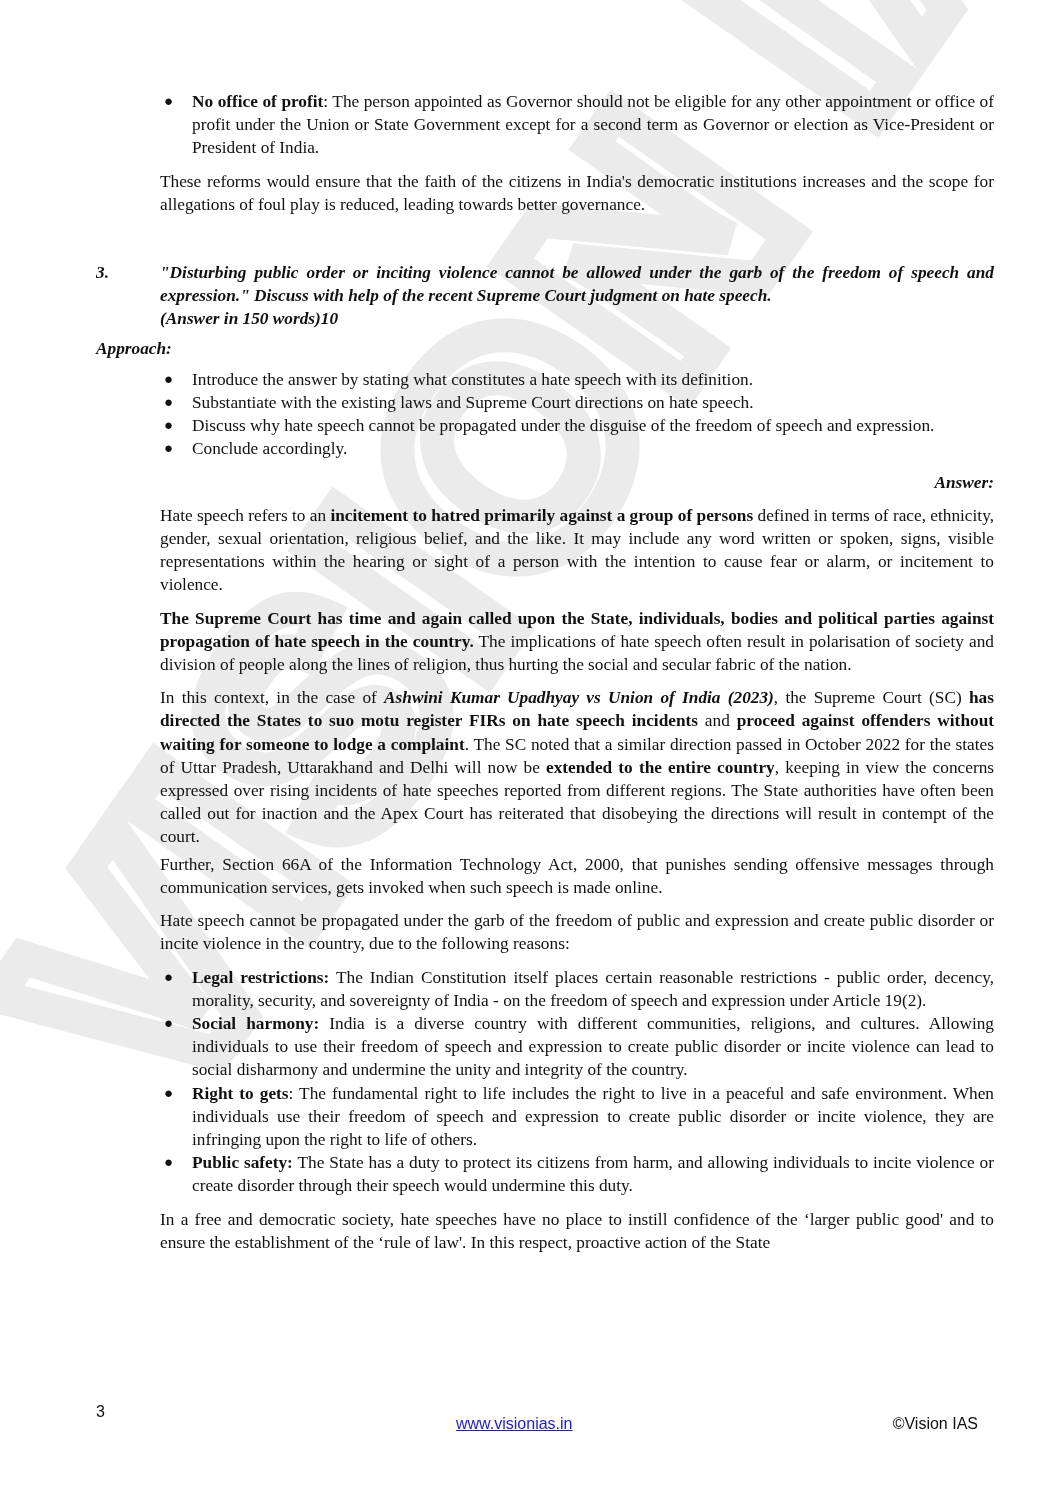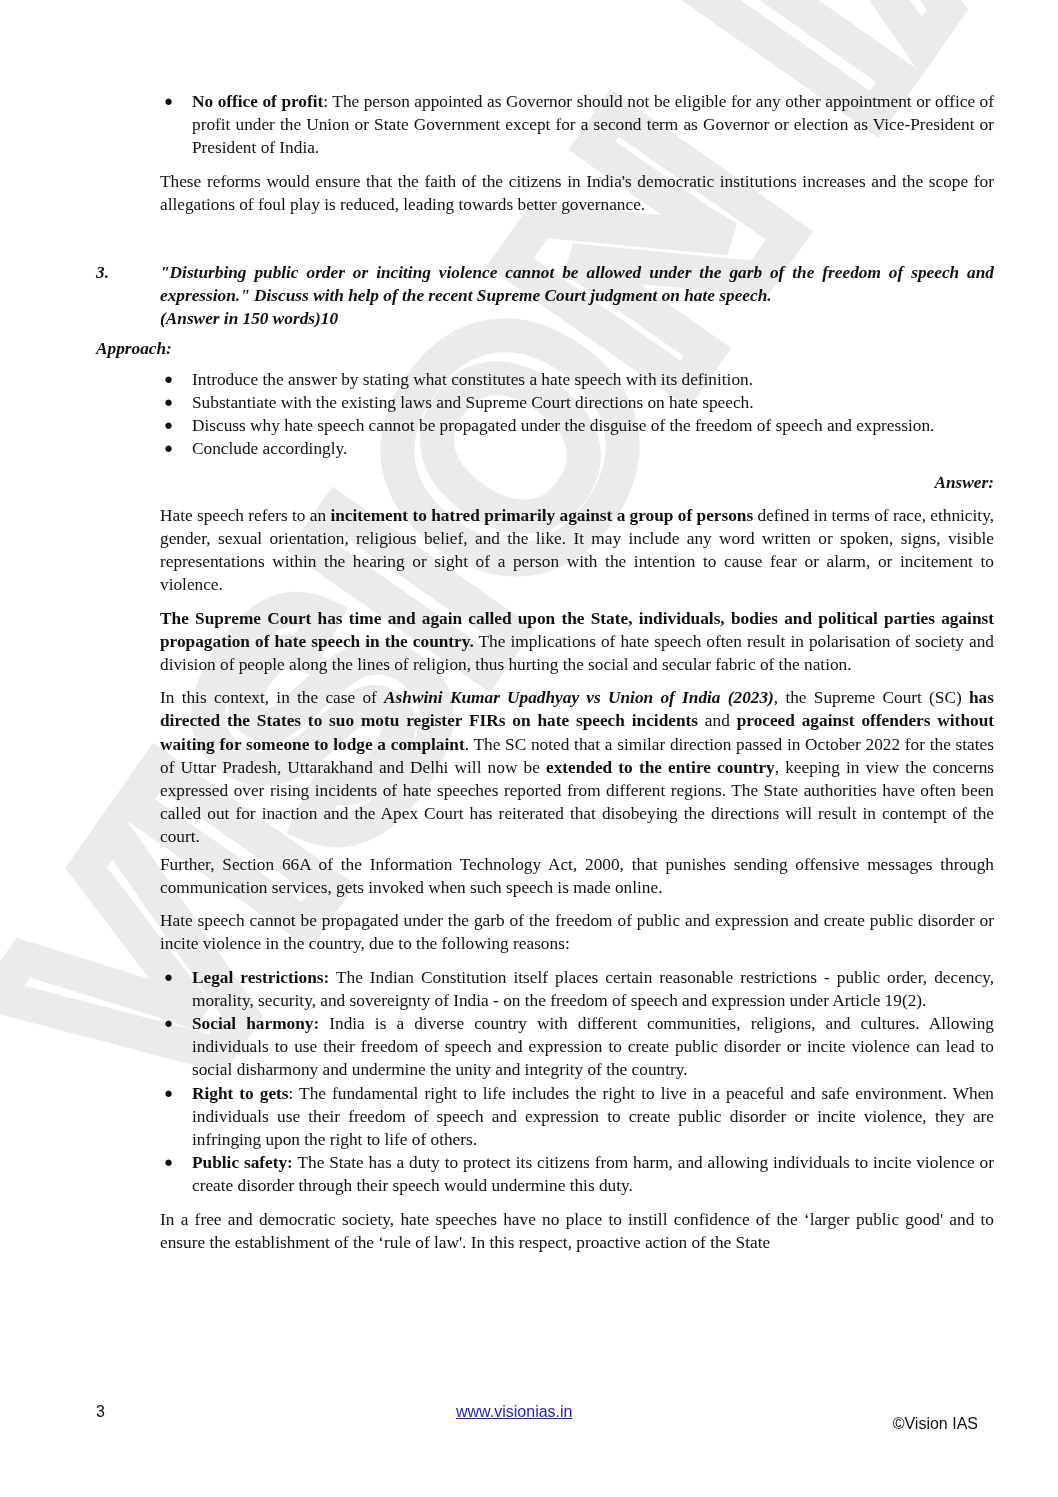--- a/index.html
+++ b/index.html
@@ -14,21 +14,21 @@
   ul.blt li { position:relative; padding-left:96px; text-align:justify; }
   ul.blt li .dot { position:absolute; left:68px; top:0; font-size:15px; }
   .inset { padding-left:64px; }
   .q { display:flex; font-style:italic; font-weight:bold; }
   .q .num { width:64px; flex:none; }
   .q .txt { flex:1; text-align:justify; }
   .q .last { display:flex; justify-content:flex-start; }
   .head { font-style:italic; font-weight:bold; }
   .footer { position:absolute; top:1403px; left:96px; width:882px; height:24px; font-family:"Liberation Sans", "DejaVu Sans", sans-serif; font-size:16px; z-index:1; }
   .footer .pn { position:absolute; left:0; top:0; }
-  .footer .url { position:absolute; left:360px; top:0; color:#1a0dab; text-decoration:underline; color:#1f1fbf; }
+  .footer .url { position:absolute; left:360px; top:12px; color:#1a0dab; text-decoration:underline; color:#1f1fbf; }
   .footer .copy { position:absolute; right:0; top:12px; }
 </style>
 </head>
 <body>
 
 <div class="page">
 
   <svg class="watermark" viewBox="0 0 1058 1497">
     <text x="0" y="0" transform="translate(170,1120) rotate(-55)" font-family="Liberation Sans, sans-serif" font-size="310" font-weight="bold" fill="none" stroke="#ebebeb" stroke-width="34" letter-spacing="10">VISION IAS</text>
   </svg>

